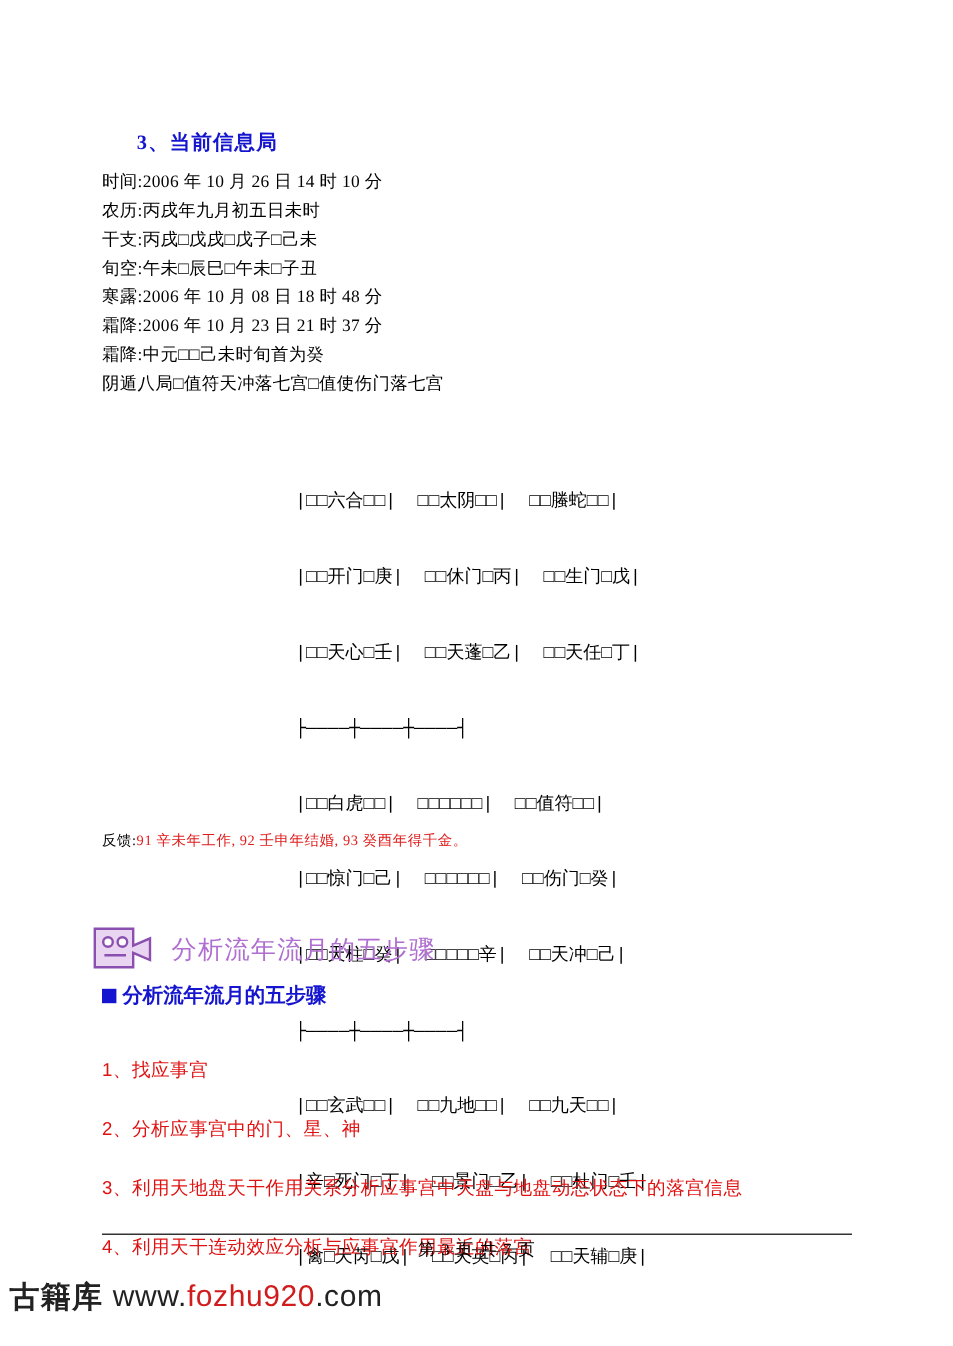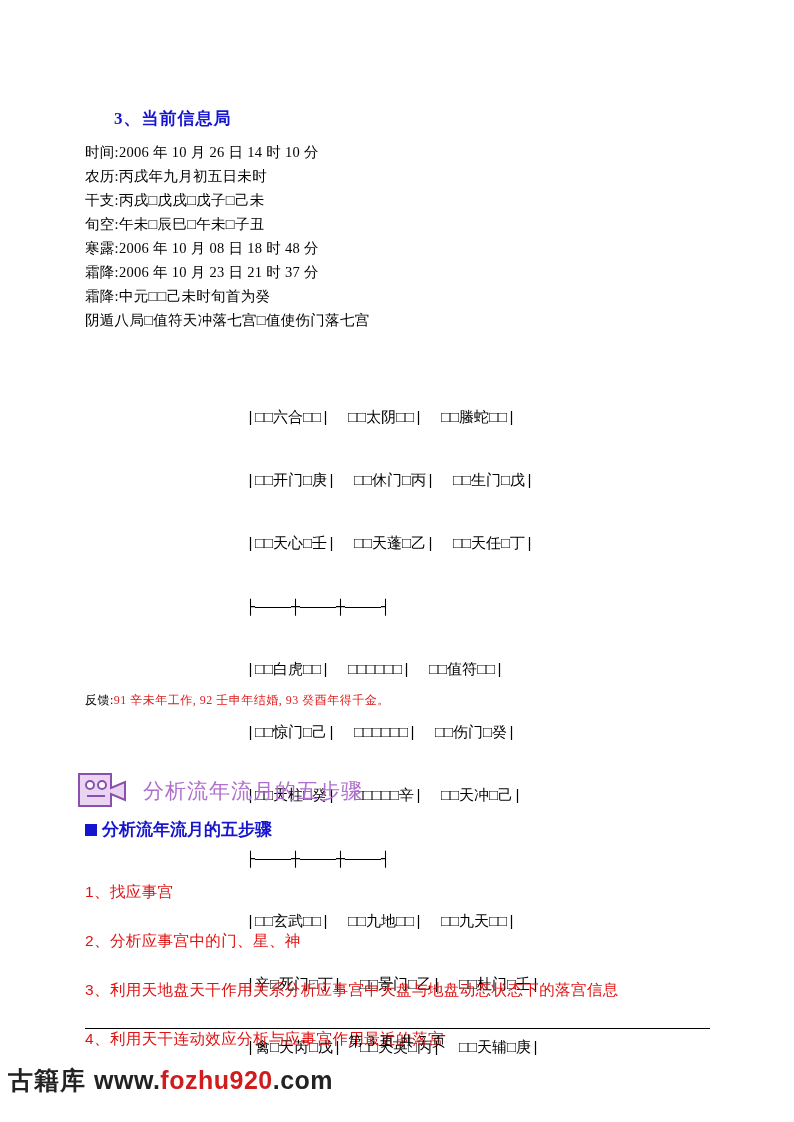--- a/index.html
+++ b/index.html
@@ -166,21 +166,21 @@
   }
   .wm-cn {
     font-size: 25px;
     font-weight: bold;
     color: #222222;
     letter-spacing: 1px;
     margin-right: 8px;
   }
   .wm-url {
     font-size: 25px;
-    font-weight: bold;
+    font-weight: normal;
     color: #222222;
     letter-spacing: 0.5px;
   }
   .wm-url .hl { color: #d01c1c; }
 </style>
 </head>
 <body>
 
 <div class="page">
 

